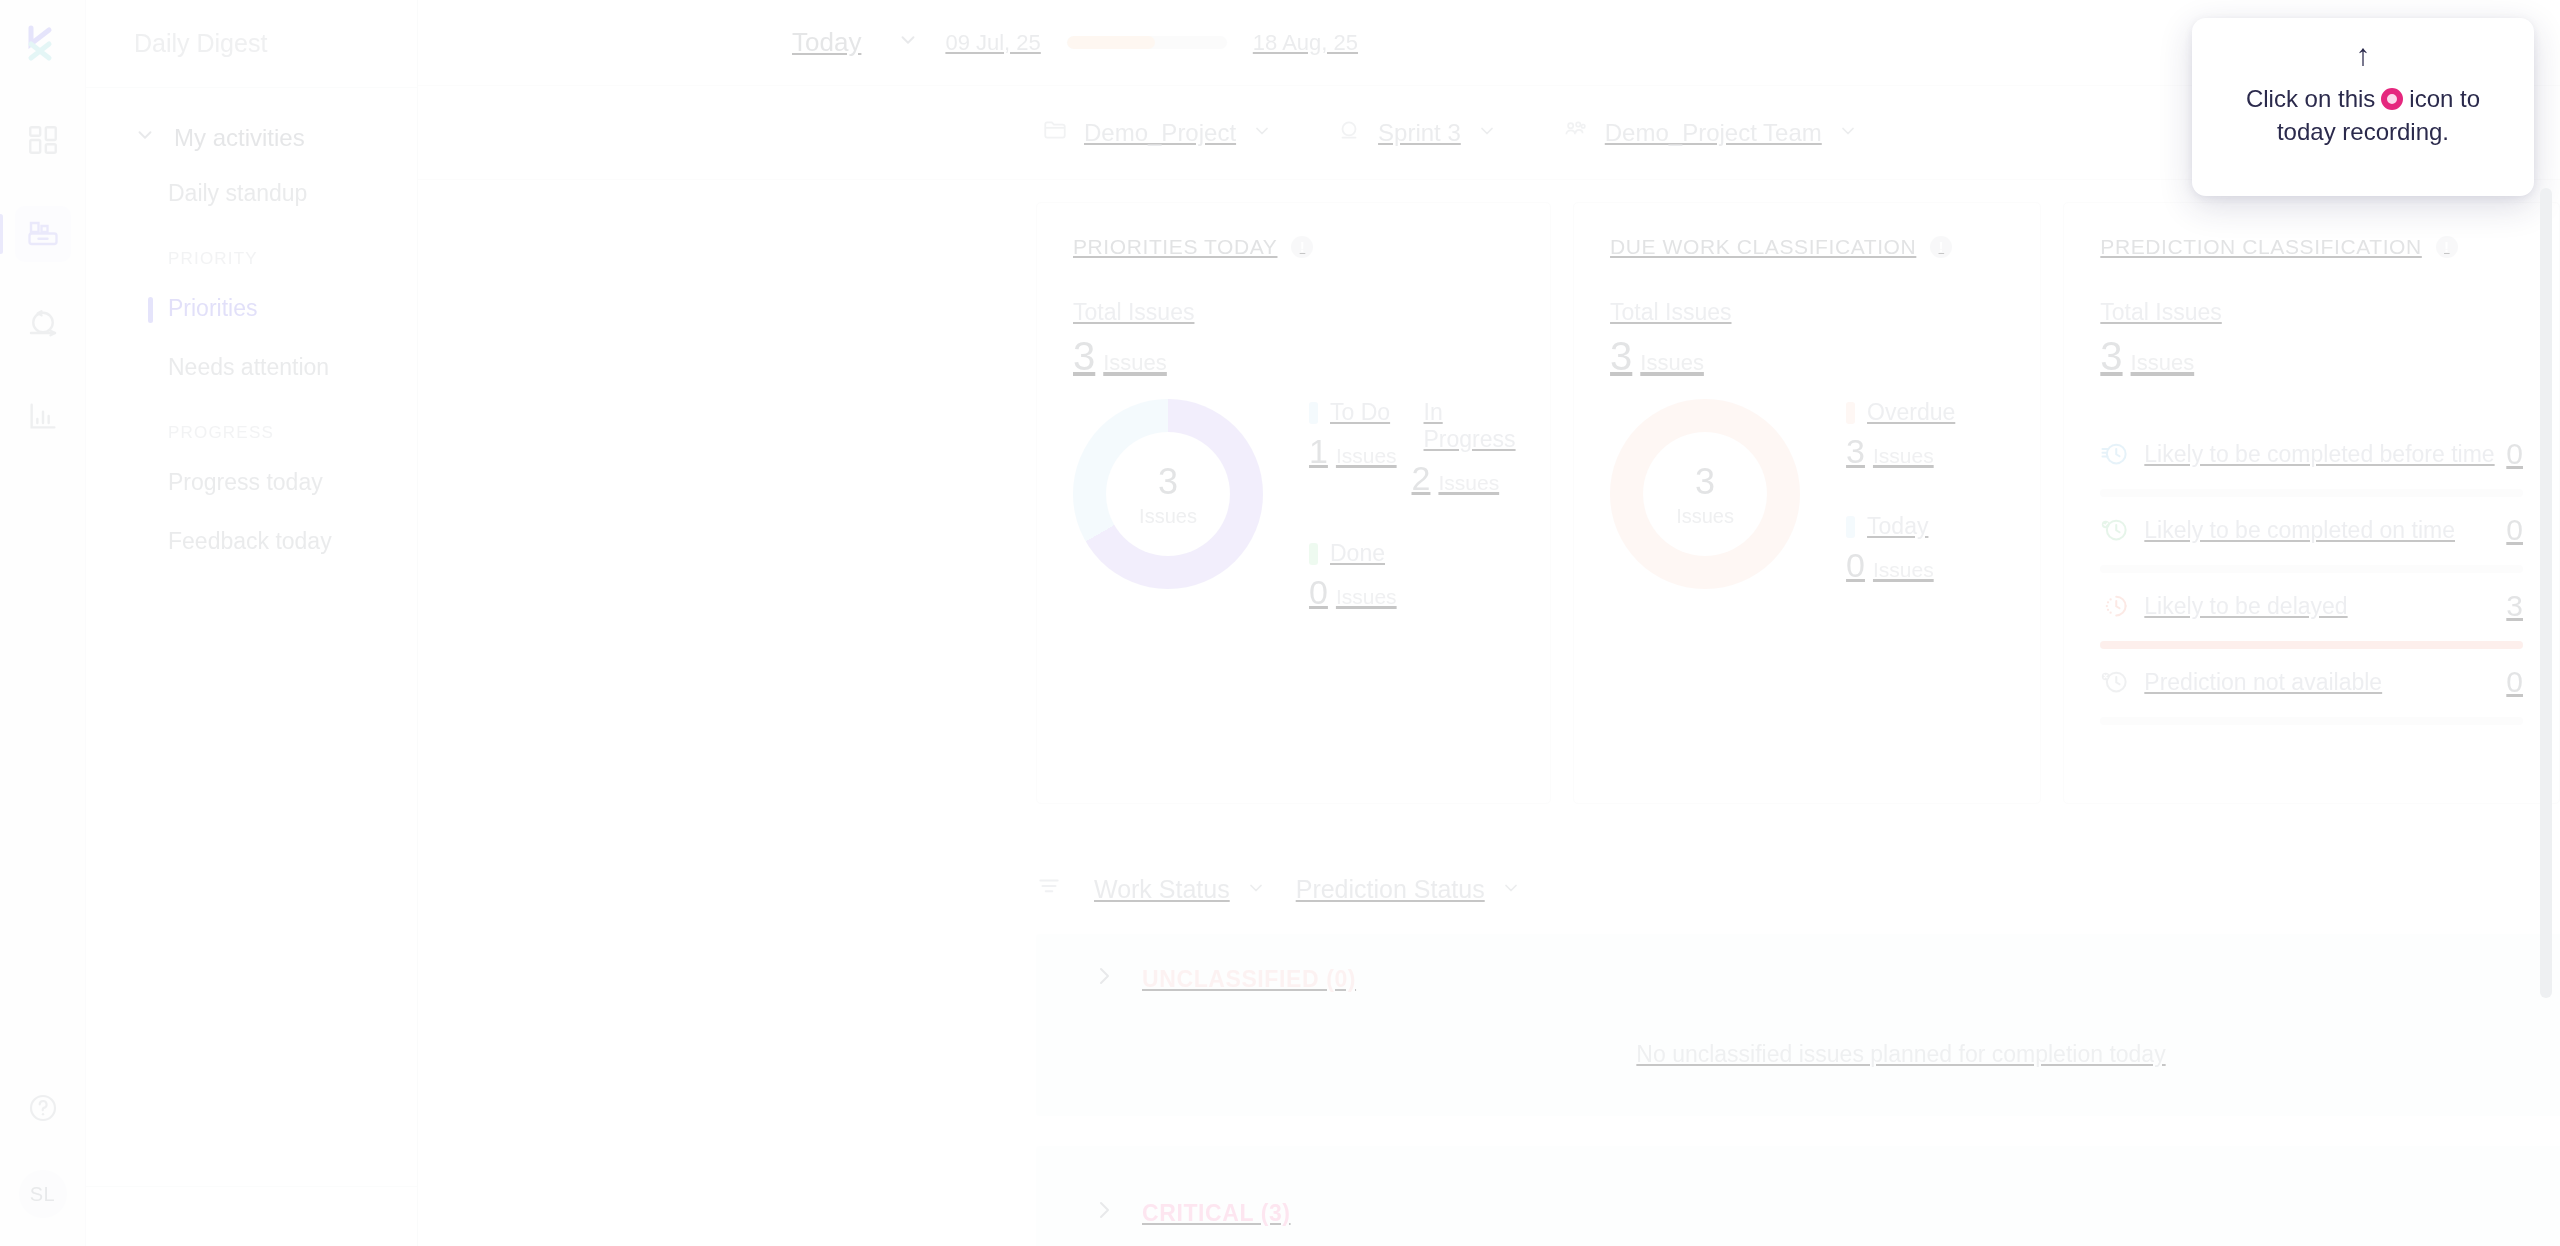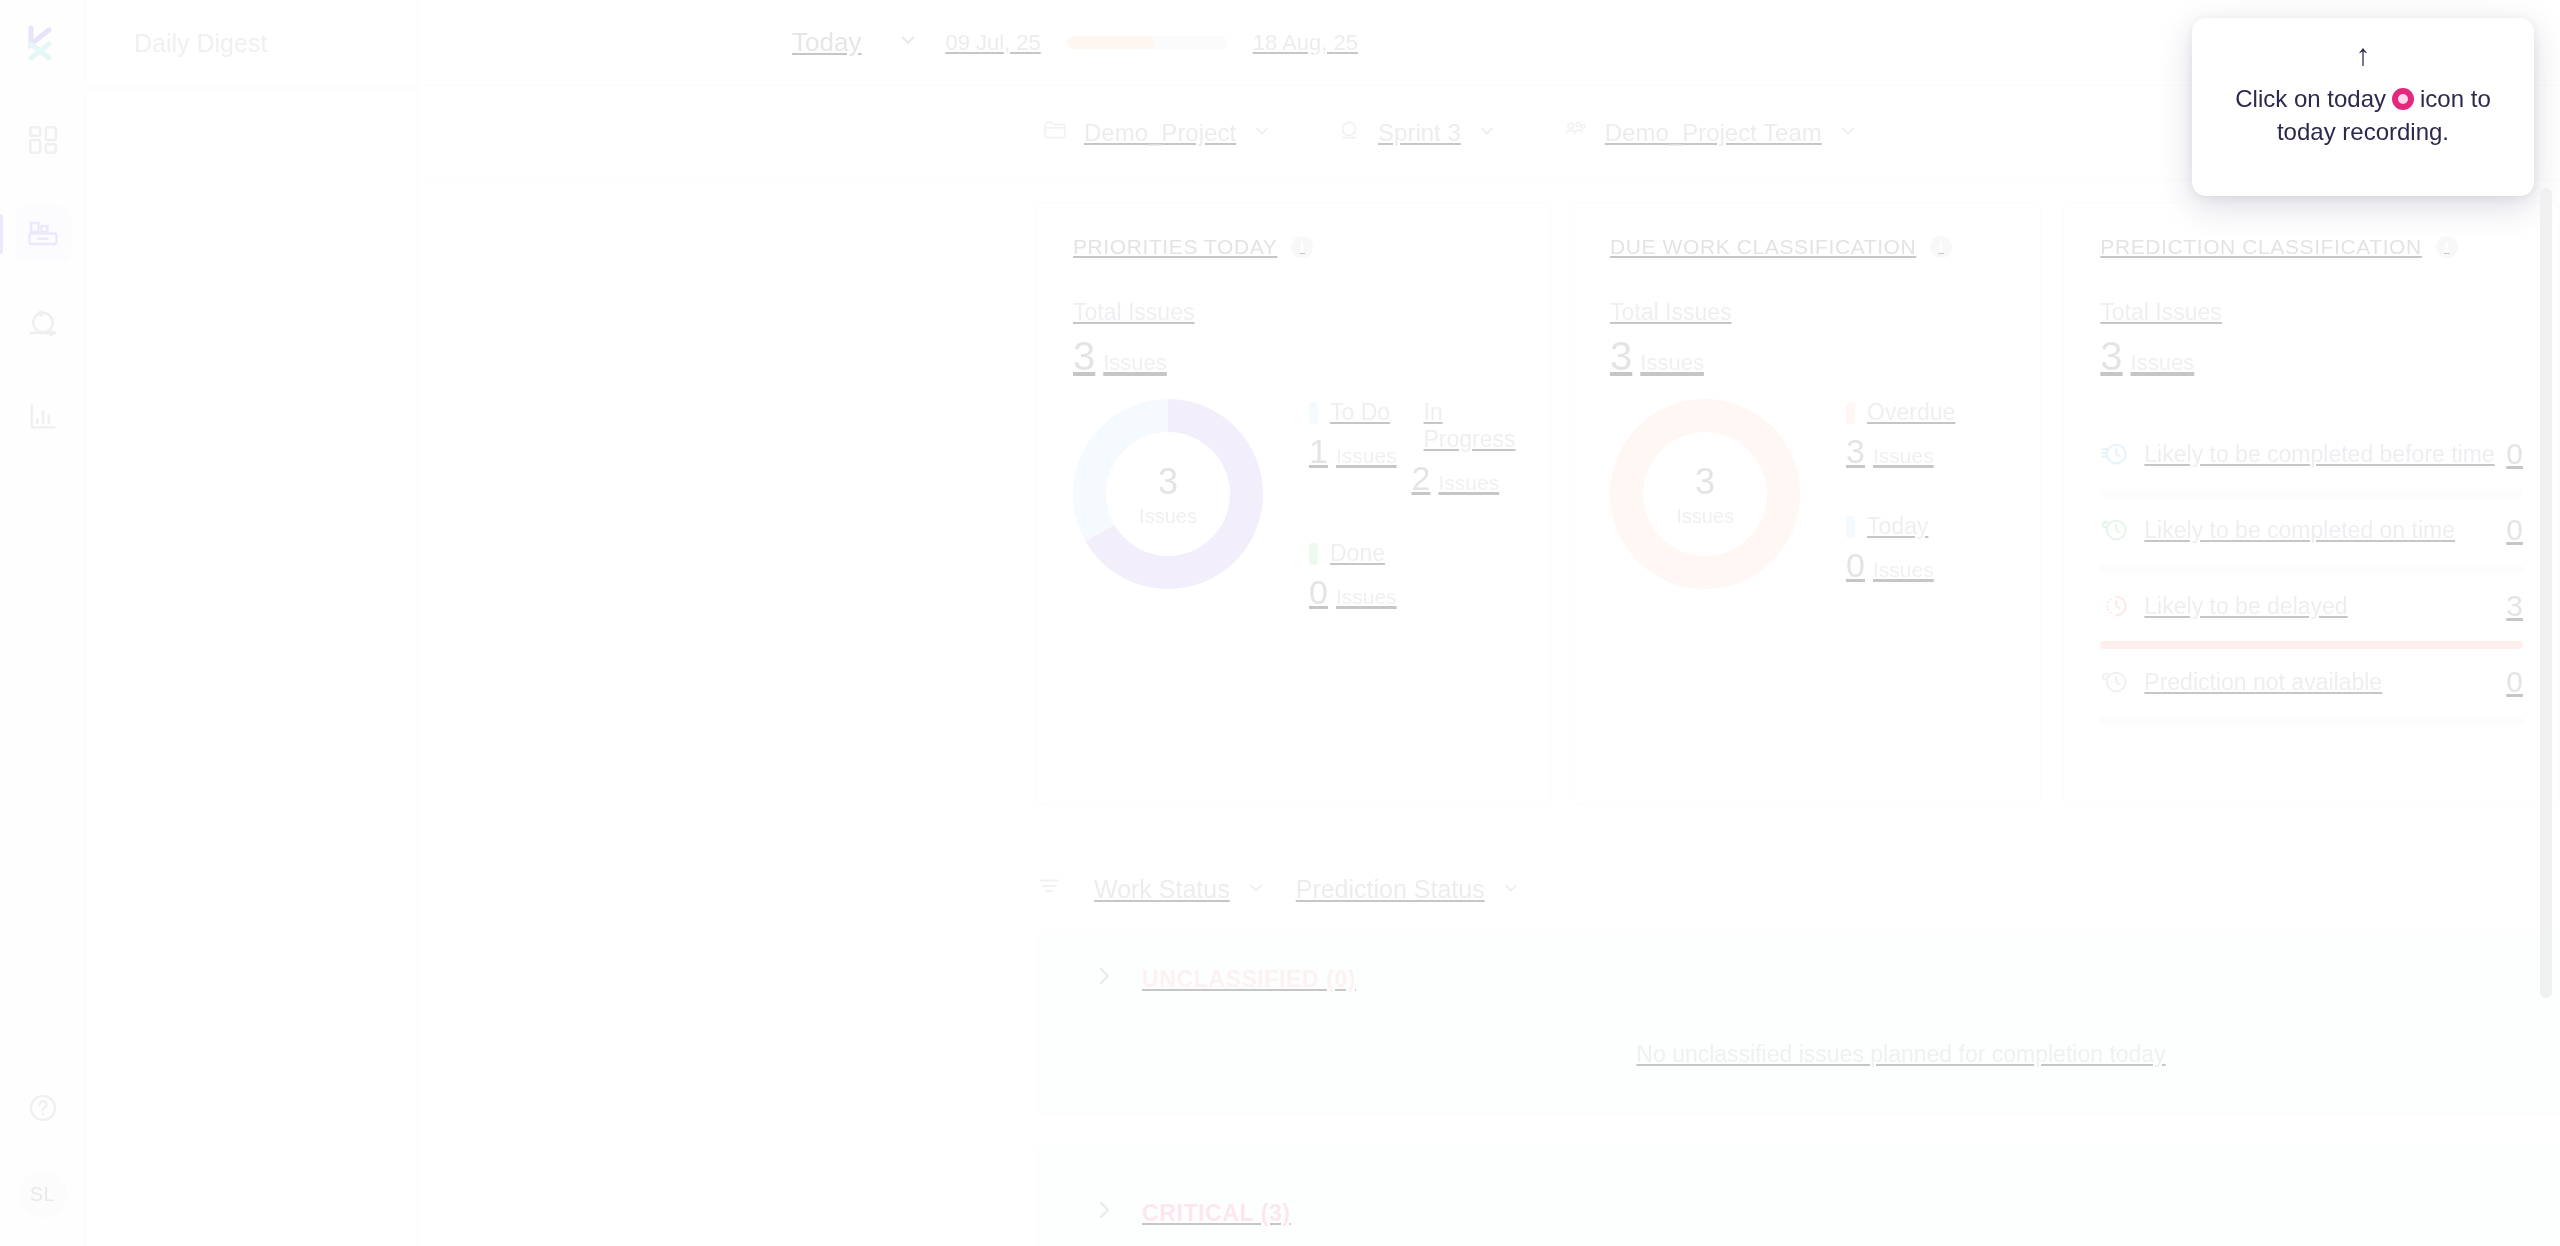--- a/index.html
+++ b/index.html
@@ -263,20 +263,41 @@
           <path d="M9.5 9.3a2.6 2.6 0 1 1 3.2 2.6c-.7.2-.9.7-.9 1.3v.4" stroke-linecap="round"></path>
           <circle cx="12" cy="16.6" r=".9" fill="#b6babf" stroke="none"></circle>
         </svg>
       </span>
       <div class="avatar">SL</div>
     </div>
   </div>
 
   <div class="nav">
     <div class="nav-title">Daily Digest</div>
+    <div class="nav-body">
+
+      <div class="nav-group">
+        <span>
+          <svg width="22" height="22" viewBox="0 0 24 24" fill="none" stroke="#9aa0a6" stroke-width="2">
+            <path d="M6 9 l6 6 6-6" stroke-linecap="round" stroke-linejoin="round"></path>
+          </svg>
+        </span>
+        <span>My activities</span>
+      </div>
+
+      <div class="nav-item">Daily standup</div>
+
+      <div class="nav-label">PRIORITY</div>
+      <div class="nav-item sel">Priorities</div>
+      <div class="nav-item">Needs attention</div>
+
+      <div class="nav-label">PROGRESS</div>
+      <div class="nav-item">Progress today</div>
+      <div class="nav-item">Feedback today</div>
+    </div>
     <div class="nav-foot"></div>
   </div>
 
   <div class="main">
 
     <div class="topbar">
       <div style="width:290px"></div>
       <div class="today-sel">
         <span>Today</span>
         <span>
@@ -568,17 +589,17 @@
 <div class="bell">
   <svg width="40" height="42" viewBox="0 0 24 24" fill="none" stroke="#d7d9e4" stroke-width="1.6">
     <path d="M18 16V11a6 6 0 1 0-12 0v5l-1.6 2h15.2z" stroke-linejoin="round"></path>
     <path d="M10 20a2 2 0 0 0 4 0" stroke-linecap="round"></path>
   </svg>
 </div>
 
 <div class="tooltip">
   <div class="tip-arrow">↑</div>
   <div class="tip-text">
-    <span>Click on today</span><span class="rec-dot"></span><span>icon to today recording.</span>
+    <span>Click on this</span><span class="rec-dot"></span><span>icon to today recording.</span>
   </div>
 </div>
 
 <div class="scrollbar"></div>
 
 </body></html>

